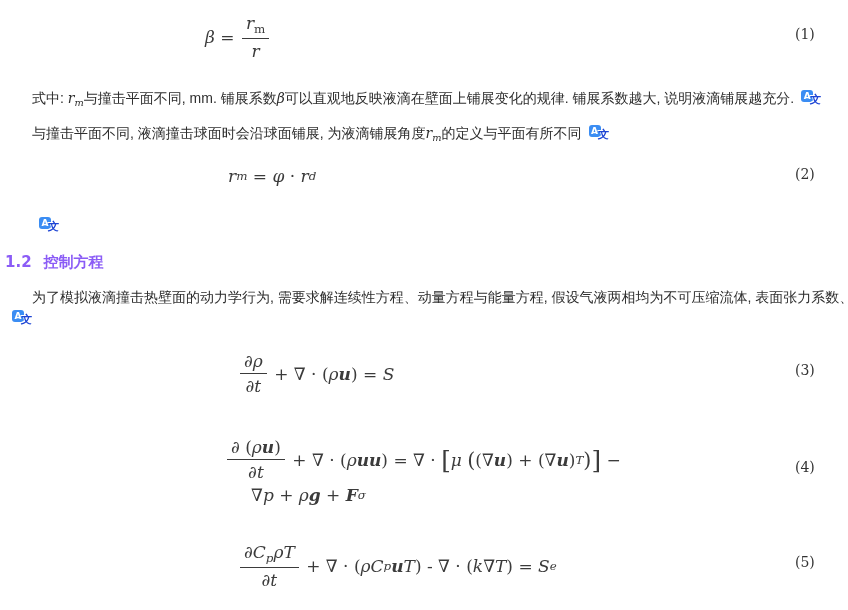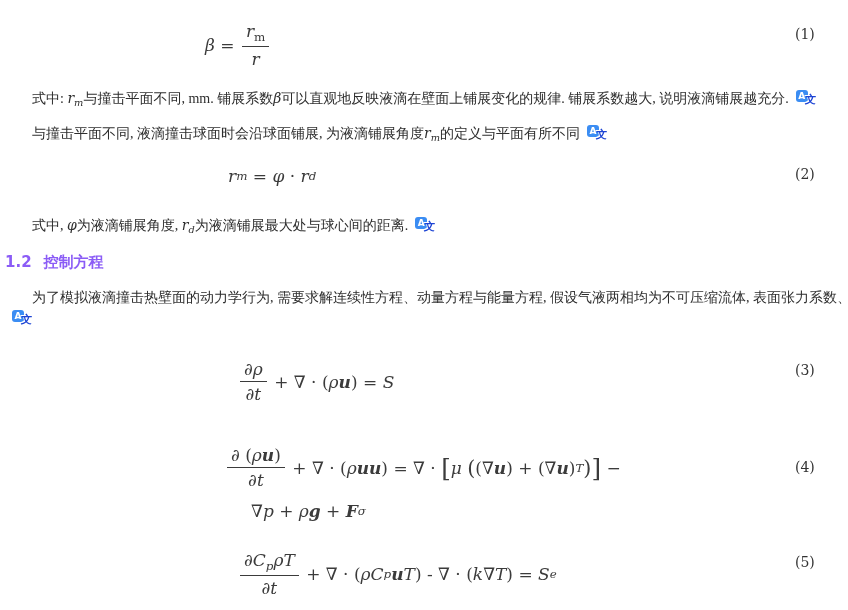--- a/index.html
+++ b/index.html
@@ -12,30 +12,30 @@
   .para span{white-space:pre;}
   .heading{position:absolute;font-size:15px;font-weight:bold;color:#8b5cf6;}
   .heading .hnum{margin-right:12px;}
   
   .eq{position:absolute;font-size:17px;color:#3b3b3b;font-family:"DejaVu Serif","Liberation Serif",serif;}
   .eq .line{display:flex;align-items:center;white-space:pre;}
   .eq .line span{white-space:pre;}
   .eq .line2{margin-left:26px;margin-top:3px;}
   .eqnum{position:absolute;font-family:"DejaVu Serif","Liberation Serif",serif;font-size:14px;color:#333333;}
   
-  .mt{font-family:Liberation Serif, serif;}
+  .mt{font-family:Liberation Sans, sans-serif;}
   .mr{font-family:"DejaVu Serif","Liberation Serif",serif;font-style:normal;}
   .mi{font-family:"DejaVu Serif","Liberation Serif",serif;font-style:italic;}
   .mbi{font-family:"DejaVu Serif","Liberation Serif",serif;font-style:italic;font-weight:bold;}
   .msub{font-family:"DejaVu Serif","Liberation Serif",serif;font-style:italic;font-size:0.7em;vertical-align:-0.35em;}
   .msubr{font-family:"DejaVu Serif","Liberation Serif",serif;font-style:normal;font-size:0.7em;vertical-align:-0.35em;}
   .msup{font-family:"DejaVu Serif","Liberation Serif",serif;font-style:italic;font-size:0.7em;vertical-align:0.5em;}
   .mbig{font-family:"DejaVu Serif","Liberation Serif",serif;font-size:1.45em;font-weight:300;}
   .mbig2{font-family:"DejaVu Serif","Liberation Serif",serif;font-size:1.22em;}
-  .frac{display:inline-flex;flex-direction:column;align-items:center;vertical-align:middle;margin:8px 2px;}
+  .frac{display:inline-flex;flex-direction:column;align-items:center;vertical-align:middle;margin:0 2px;}
   .frac .fnum{display:block;padding:0 4px 2px 4px;border-bottom:1.4px solid #3b3b3b;}
   .frac .fden{display:block;padding:2px 4px 0 4px;}
   
   .tr-icon{display:inline-block;position:relative;width:19px;height:16px;margin-left:7px;vertical-align:-3px;cursor:pointer;}
   .tr-box{position:absolute;left:0;top:0;width:12px;height:12px;border-radius:3px;
           background:#3b8df3;color:#ffffff;font-size:9px;font-weight:bold;text-align:center;line-height:12px;
           font-family:"DejaVu Sans","Liberation Sans",sans-serif;}
   .tr-wen{position:absolute;left:9px;top:4px;color:#1d44d4;font-size:11px;font-weight:bold;line-height:11px;
           font-family:"DejaVu Sans","Liberation Sans",sans-serif;text-shadow:-1px -1px 0 #ffffff;transform:skewX(-6deg);}
 </style>
@@ -56,21 +56,21 @@
   <div class="para" style="left:32px;top:123px;">
     <span><span class="mt">与撞击平面不同, 液滴撞击球面时会沿球面铺展, 为液滴铺展角度</span><span class="mi">r</span><span class="msub">m</span><span class="mt">的定义与平面有所不同</span></span><span class="tr-icon"><span class="tr-box">A</span><span class="tr-wen">文</span></span>
   </div>
 
   <div class="eq" style="left:228px;top:166px;">
     <div class="line"><span class="mi">r</span><span class="msub">m</span><span class="mr"> = </span><span class="mi">φ</span><span class="mr"> · </span><span class="mi">r</span><span class="msub">d</span></div>
   </div>
   <span class="eqnum" style="left:795px;top:166px;">(2)</span>
 
   <div class="para" style="left:32px;top:215px;">
-    <span><span class="mt">式中, </span><span class="mi">φ</span><span class="mt">为液滴铺展角度, </span><span class="mi">r</span><span class="msub">d</span><span class="mt">为液滴铺展最大处与球心间的距离.</span></span><span class="tr-icon"><span class="tr-box">A</span><span class="tr-wen">文</span></span>
+    <span class="tr-icon"><span class="tr-box">A</span><span class="tr-wen">文</span></span>
   </div>
 
   <div class="heading" style="left:5px;top:253px;">
     <span class="hnum">1.2</span><span>控制方程</span>
   </div>
 
   <div class="para" style="left:32px;top:287px;">
     <span><span class="mt">为了模拟液滴撞击热壁面的动力学行为, 需要求解连续性方程、动量方程与能量方程, 假设气液两相均为不可压缩流体, 表面张力系数、密</span></span>
   </div>
   <div class="para" style="left:5px;top:308px;">

